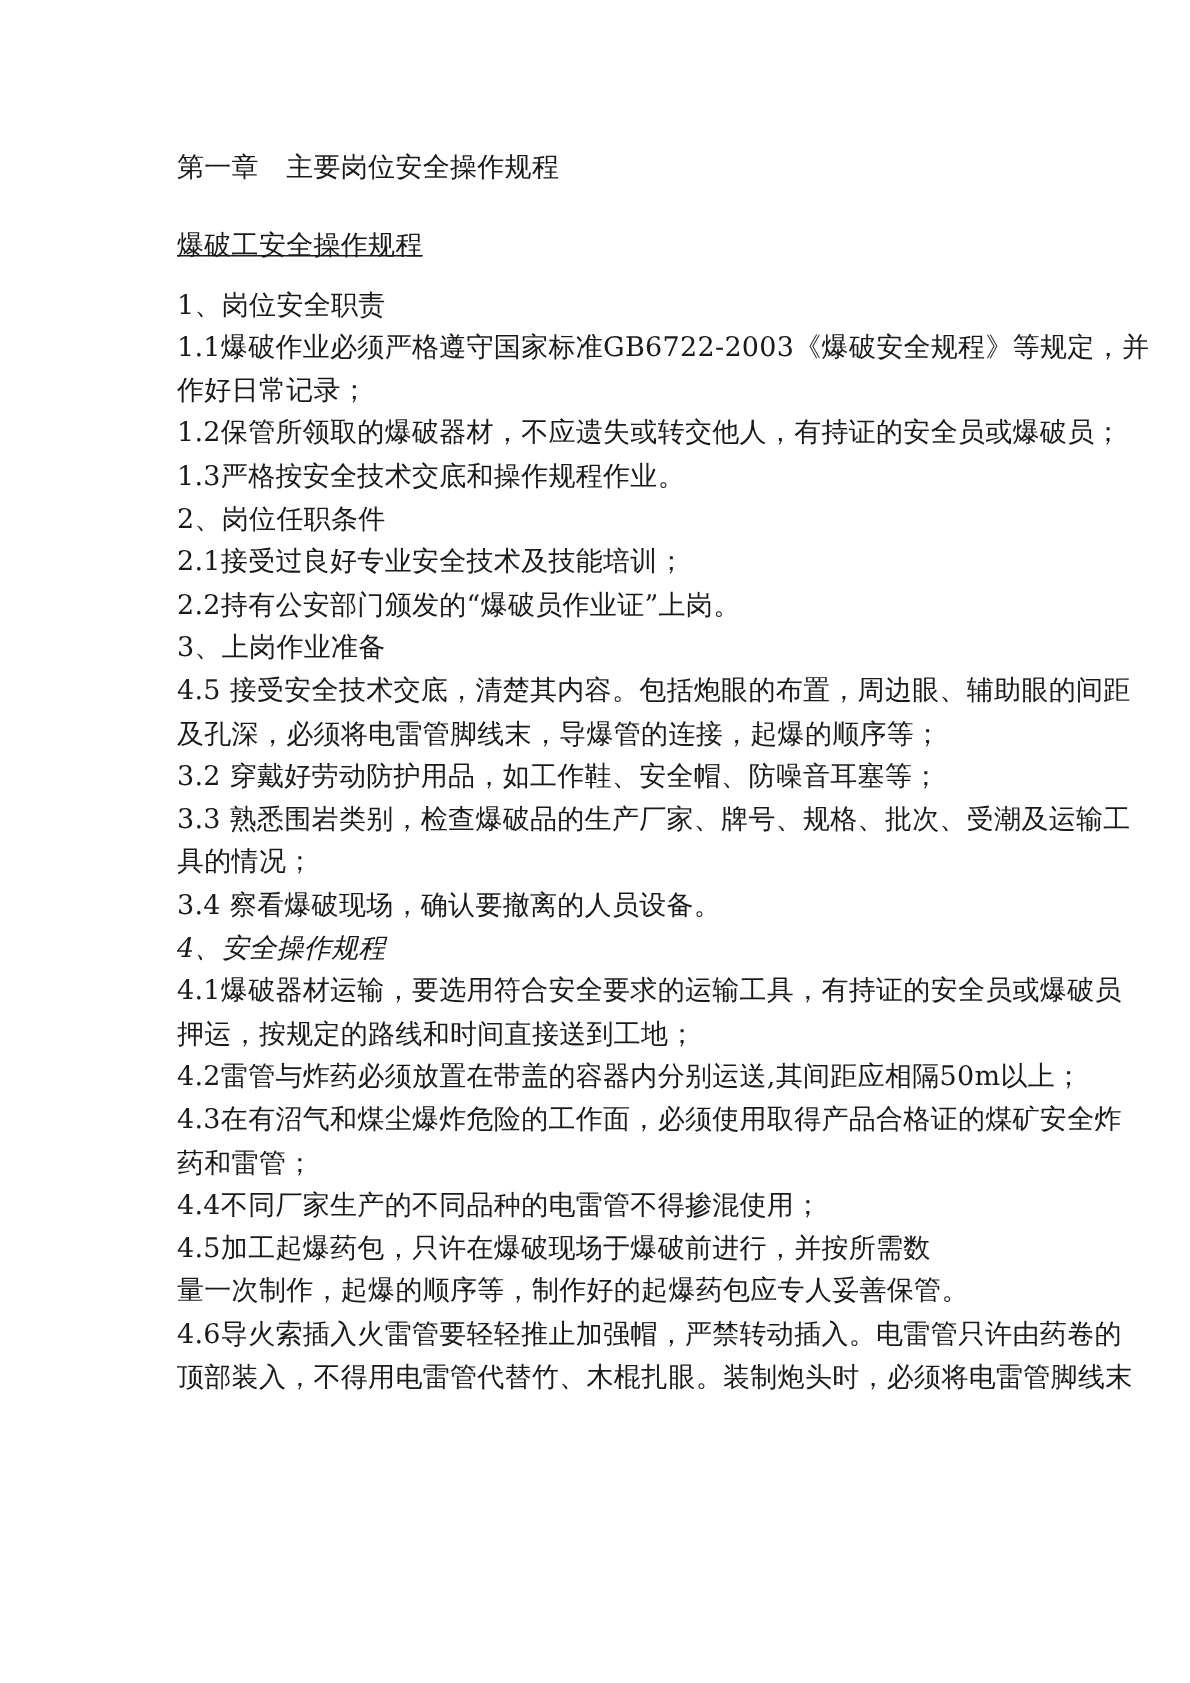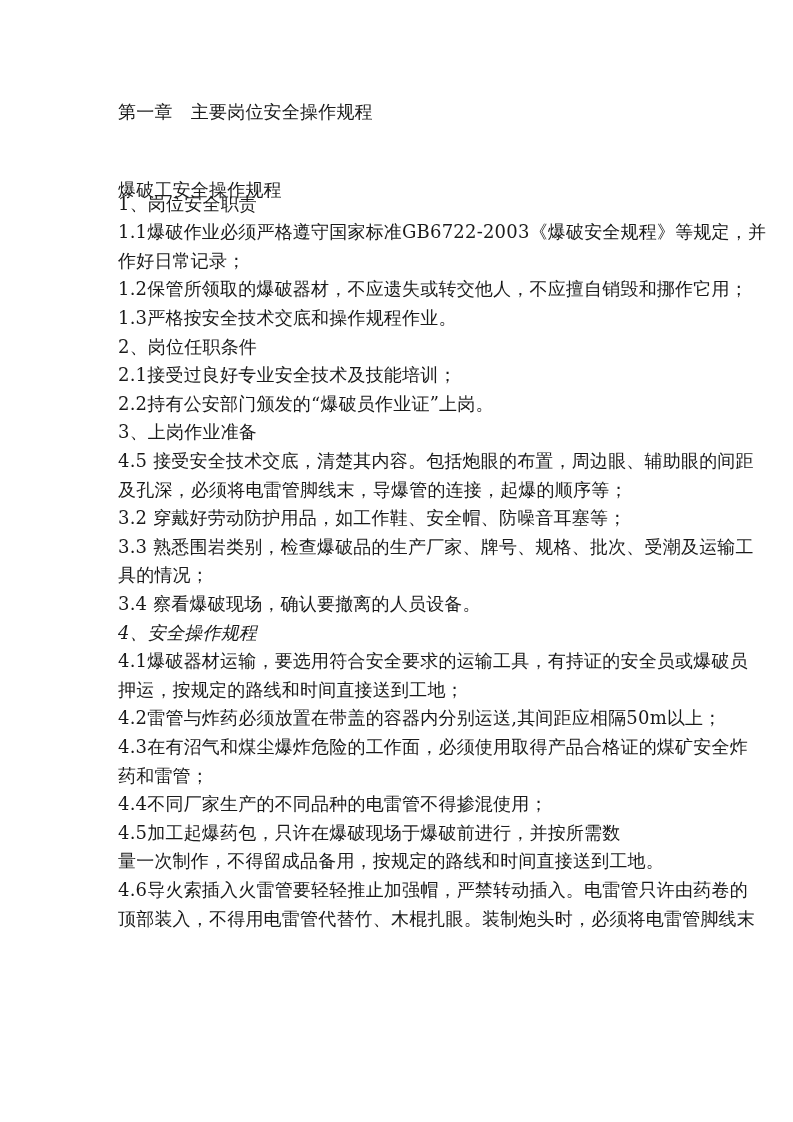--- a/index.html
+++ b/index.html
@@ -32,41 +32,41 @@
       letter-spacing: 0.2px;
     }
     .chapter { top: 102px; }
   </style>
 </head>
 <body>
 
 <div class="page">
   <div class="line chapter">第一章　主要岗位安全操作规程</div>
 
-  <div class="line" style="top:180px;">爆破工安全操作规程</div>
+  <div class="line" style="top:154px;text-decoration:underline;">爆破工安全操作规程</div>
 
   <div class="line" style="top:194px;">1、岗位安全职责</div>
   <div class="line" style="top:222px;">1.1爆破作业必须严格遵守国家标准GB6722-2003《爆破安全规程》等规定，并</div>
   <div class="line" style="top:251px;">作好日常记录；</div>
-  <div class="line" style="top:279px;">1.2保管所领取的爆破器材，不应遗失或转交他人，不应擅自销毁和挪作它用；</div>
+  <div class="line" style="top:279px;">1.2保管所领取的爆破器材，不应遗失或转交他人，有持证的安全员或爆破员；</div>
   <div class="line" style="top:308px;">1.3严格按安全技术交底和操作规程作业。</div>
   <div class="line" style="top:337px;">2、岗位任职条件</div>
   <div class="line" style="top:365px;">2.1接受过良好专业安全技术及技能培训；</div>
   <div class="line" style="top:394px;">2.2持有公安部门颁发的“爆破员作业证”上岗。</div>
   <div class="line" style="top:422px;">3、上岗作业准备</div>
   <div class="line" style="top:451px;">4.5 接受安全技术交底，清楚其内容。包括炮眼的布置，周边眼、辅助眼的间距</div>
   <div class="line" style="top:480px;">及孔深，必须将电雷管脚线末，导爆管的连接，起爆的顺序等；</div>
   <div class="line" style="top:508px;">3.2 穿戴好劳动防护用品，如工作鞋、安全帽、防噪音耳塞等；</div>
   <div class="line" style="top:537px;">3.3 熟悉围岩类别，检查爆破品的生产厂家、牌号、规格、批次、受潮及运输工</div>
   <div class="line" style="top:565px;">具的情况；</div>
   <div class="line" style="top:594px;">3.4 察看爆破现场，确认要撤离的人员设备。</div>
   <div class="line" style="top:623px;font-style:italic;">4、安全操作规程</div>
   <div class="line" style="top:651px;">4.1爆破器材运输，要选用符合安全要求的运输工具，有持证的安全员或爆破员</div>
   <div class="line" style="top:680px;">押运，按规定的路线和时间直接送到工地；</div>
   <div class="line" style="top:708px;">4.2雷管与炸药必须放置在带盖的容器内分别运送,其间距应相隔50m以上；</div>
   <div class="line" style="top:737px;">4.3在有沼气和煤尘爆炸危险的工作面，必须使用取得产品合格证的煤矿安全炸</div>
   <div class="line" style="top:766px;">药和雷管；</div>
   <div class="line" style="top:794px;">4.4不同厂家生产的不同品种的电雷管不得掺混使用；</div>
   <div class="line" style="top:823px;">4.5加工起爆药包，只许在爆破现场于爆破前进行，并按所需数</div>
-  <div class="line" style="top:851px;">量一次制作，不得留成品备用，按规定的路线和时间直接送到工地。</div>
+  <div class="line" style="top:851px;">量一次制作，起爆的顺序等，制作好的起爆药包应专人妥善保管。</div>
   <div class="line" style="top:880px;">4.6导火索插入火雷管要轻轻推止加强帽，严禁转动插入。电雷管只许由药卷的</div>
   <div class="line" style="top:909px;">顶部装入，不得用电雷管代替竹、木棍扎眼。装制炮头时，必须将电雷管脚线末</div>
 </div>
 
 </body></html>

